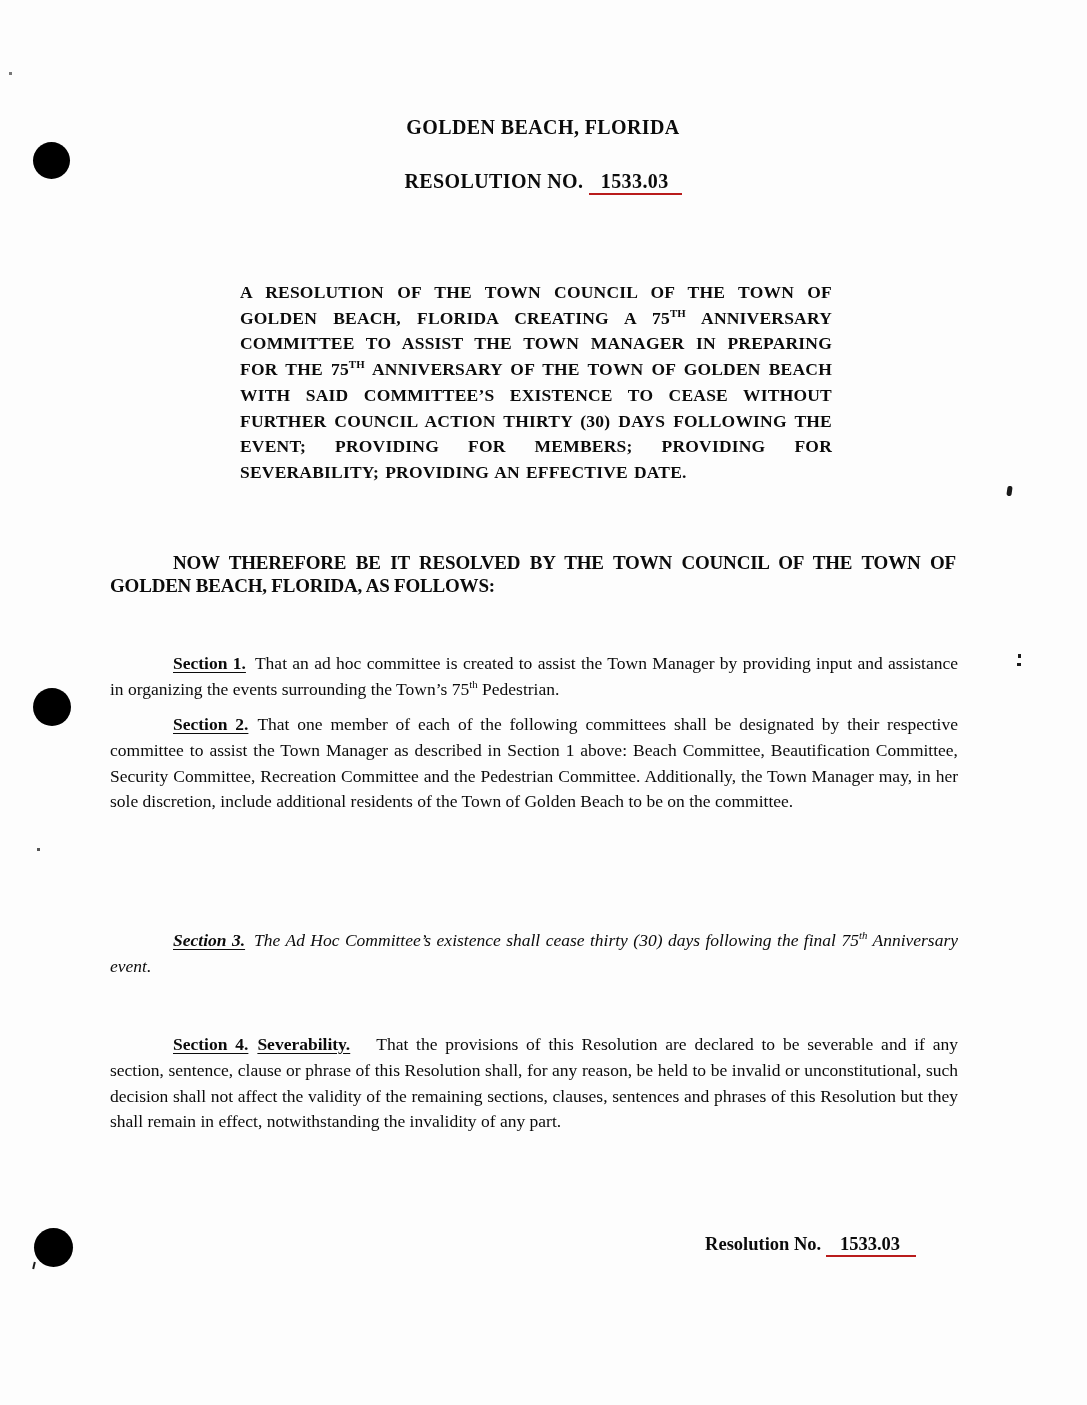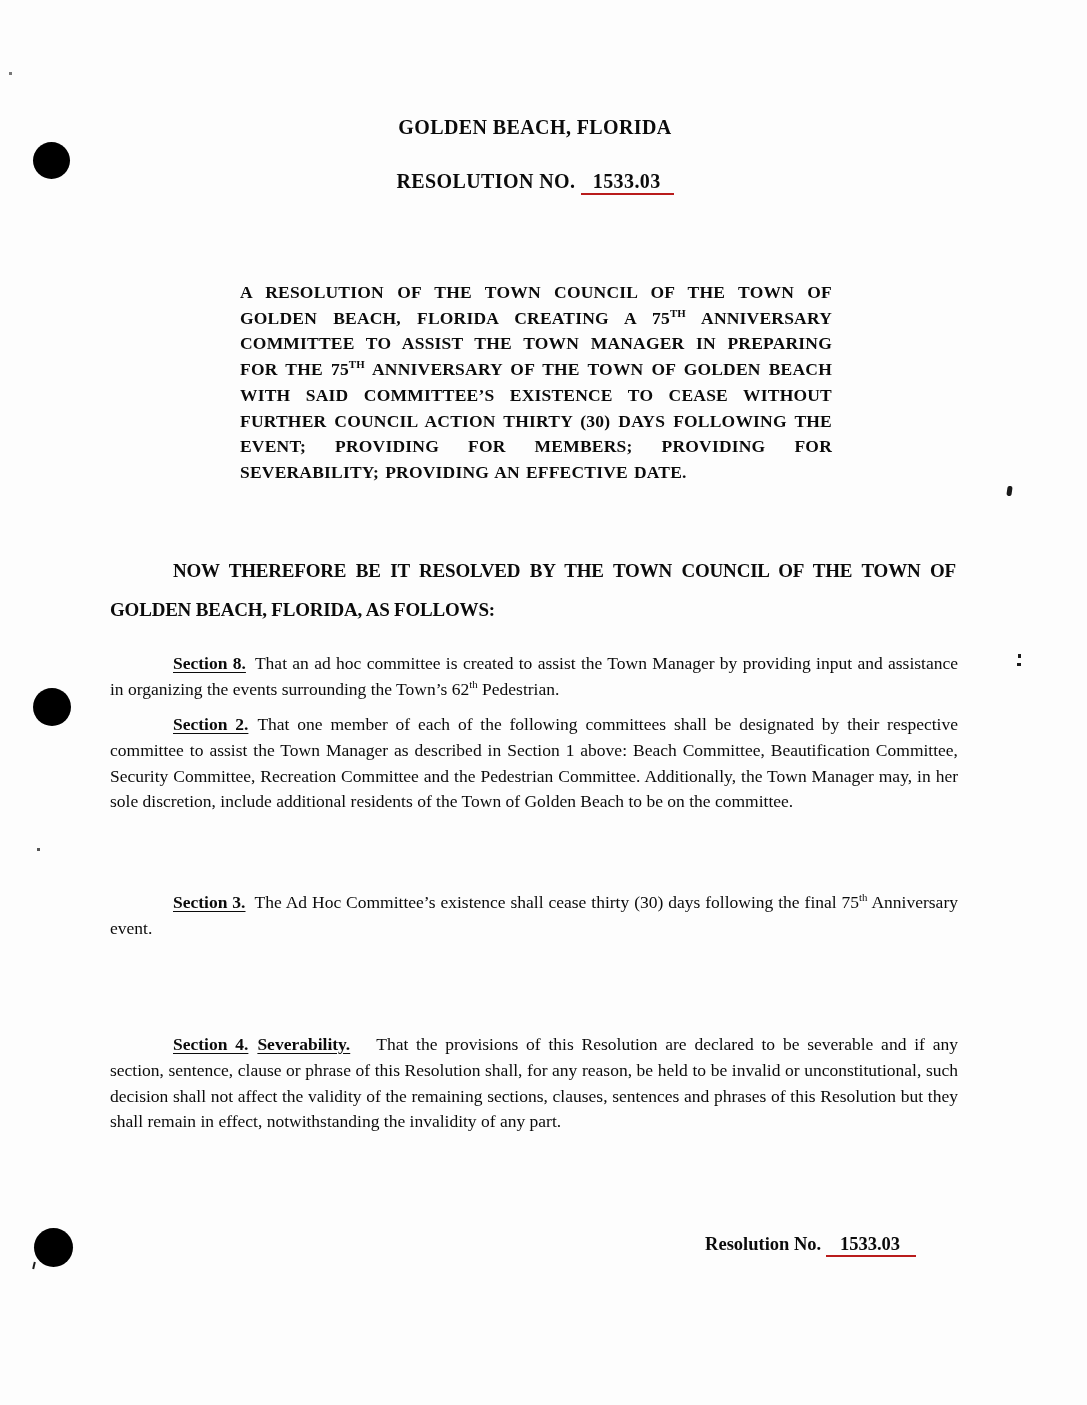--- a/index.html
+++ b/index.html
@@ -25,21 +25,21 @@
 
   .speck { position: absolute; background: #1a1a1a; }
   #speck-1 { left: 1007px; top: 486px;  width: 5px; height: 10px; border-radius: 2px; transform: rotate(8deg); }
   #speck-2a{ left: 1018px; top: 654px;  width: 3px; height: 4px; }
   #speck-2b{ left: 1017px; top: 663px;  width: 4px; height: 3px; }
   #speck-3 { left: 9px;    top: 72px;   width: 3px; height: 3px; background:#777; }
   #speck-4 { left: 37px;   top: 848px;  width: 3px; height: 3px; background:#555; }
   #speck-5 { left: 33px;   top: 1262px; width: 2px; height: 7px; transform: rotate(14deg); }
 
   .doc-title {
-    left: 0; width: 1070px;
+    left: 8px; width: 1070px;
     text-align: center;
     font-weight: bold;
     font-size: 20px;
     letter-spacing: 0.4px;
   }
   #town-line { top: 116px; }
   #resolution-line { top: 170px; }
   .uline {
     border-bottom: 2px solid #b91c1c;
     padding: 0 13px 1px 12px;
@@ -53,36 +53,36 @@
     text-align: justify;
     letter-spacing: 0.2px;
     word-spacing: 1.5px;
     margin-top: 34px;
   }
 
   #resolved-clause {
     top: 551px; left: 110px; width: 846px;
     font-weight: bold;
     font-size: 19px;
-    line-height: 39px;
+    line-height: 23px;
     text-align: justify;
     text-indent: 63px;
     letter-spacing: -0.2px;
   }
 
   .body-par {
     left: 110px; width: 848px;
     font-size: 17.5px;
     line-height: 25.8px;
     text-align: justify;
     text-indent: 63px;
   }
   #section-1 { top: 651px;  }
   #section-2 { top: 712px;  }
-  #section-3 { top: 890px;  }
+  #section-3 { top: 928px; font-style: italic;  }
   #section-4 { top: 1032px; }
 
   .sec-label, .sec-sublabel {
     font-weight: bold;
     text-decoration: underline;
     text-underline-offset: 3px;
   }
   .sec-label { margin-right: 9px; }
   .sec-sublabel { margin-right: 26px; }
   .sec-sublabel:empty { display: none; }
@@ -122,21 +122,21 @@
 
 <div class="abs" id="preamble">
   <span><span>A RESOLUTION OF THE TOWN COUNCIL OF THE TOWN OF GOLDEN BEACH, FLORIDA CREATING A 75</span><sup>TH</sup><span> ANNIVERSARY COMMITTEE TO ASSIST THE TOWN MANAGER IN PREPARING FOR THE 75</span><sup>TH</sup><span> ANNIVERSARY OF THE TOWN OF GOLDEN BEACH WITH SAID COMMITTEE’S EXISTENCE TO CEASE WITHOUT FURTHER COUNCIL ACTION THIRTY (30) DAYS FOLLOWING THE EVENT; PROVIDING FOR MEMBERS; PROVIDING FOR SEVERABILITY; PROVIDING AN EFFECTIVE DATE.</span></span>
 </div>
 
 <div class="abs" id="resolved-clause">
   <span>NOW THEREFORE BE IT RESOLVED BY THE TOWN COUNCIL OF THE TOWN OF GOLDEN BEACH, FLORIDA, AS FOLLOWS:</span>
 </div>
 
 <div class="abs body-par" id="section-1">
-  <span class="sec-label">Section 8.</span><span><span>That an ad hoc committee is created to assist the Town Manager by providing input and assistance in organizing the events surrounding the Town’s 62</span><sup>th</sup><span> Pedestrian.</span></span>
+  <span class="sec-label">Section 1.</span><span><span>That an ad hoc committee is created to assist the Town Manager by providing input and assistance in organizing the events surrounding the Town’s 75</span><sup>th</sup><span> Pedestrian.</span></span>
 </div>
 
 <div class="abs body-par" id="section-2">
   <span class="sec-label">Section 2.</span><span><span>That one member of each of the following committees shall be designated by their respective committee to assist the Town Manager as described in Section 1 above: Beach Committee, Beautification Committee, Security Committee, Recreation Committee and the Pedestrian Committee. Additionally, the Town Manager may, in her sole discretion, include additional residents of the Town of Golden Beach to be on the committee.</span></span>
 </div>
 
 <div class="abs body-par" id="section-3">
   <span class="sec-label">Section 3.</span><span><span>The Ad Hoc Committee’s existence shall cease thirty (30) days following the final 75</span><sup>th</sup><span> Anniversary event.</span></span>
 </div>
 

